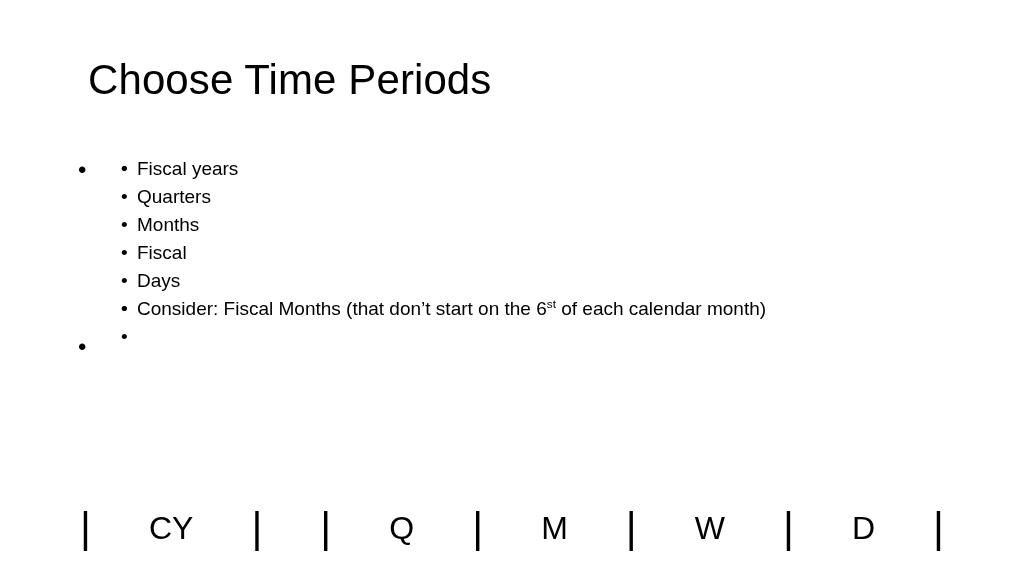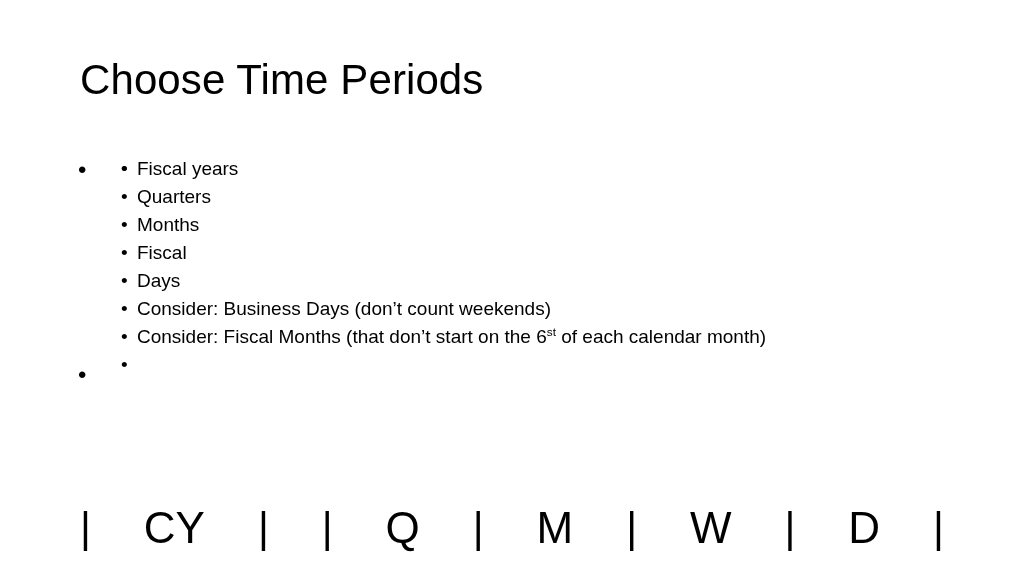--- a/index.html
+++ b/index.html
@@ -20,21 +20,21 @@
     position: absolute;
     inset: 0;
     width: 1024px;
     height: 576px;
     background: #ffffff;
   }
 
   
   .slide-title {
     position: absolute;
-    left: 80px;
+    left: 88px;
     top: 56px;
     width: 880px;
     font-size: 42px;
     font-weight: 300;
     line-height: 1.12;
     letter-spacing: 0.1px;
     color: #000000;
     white-space: nowrap;
   }
 
@@ -117,21 +117,21 @@
     font-weight: 400;
     line-height: 60px;
     color: #000000;
     white-space: nowrap;
   }
   .pipe-row .pipe {
     font-size: 42px;
     font-weight: 400;
   }
   .pipe-row .token {
-    font-size: 44px;
+    font-size: 32px;
     font-weight: 400;
   }
   .pipe-row .cell {
     display: inline-block;
     text-align: center;
   }
 </style>
 </head>
 <body>
 
@@ -172,21 +172,20 @@
           <span>Fiscal</span>
         </li>
 
         <li class="bullet2">
           <span class="bullet-dot">•</span>
           <span>Days</span>
         </li>
 
         <li class="bullet2">
           <span class="bullet-dot">•</span>
-          <span>Consider: Business Days (don’t count weekends)</span>
         </li>
 
         <li class="bullet2">
           <span class="bullet-dot">•</span>
           <span>Consider: Fiscal Months (that don’t start on the 6</span><sup class="ord">st</sup><span> of each calendar month)</span>
         </li>
 
         <li class="bullet2">
           <span class="bullet-dot">•</span>
         </li>

